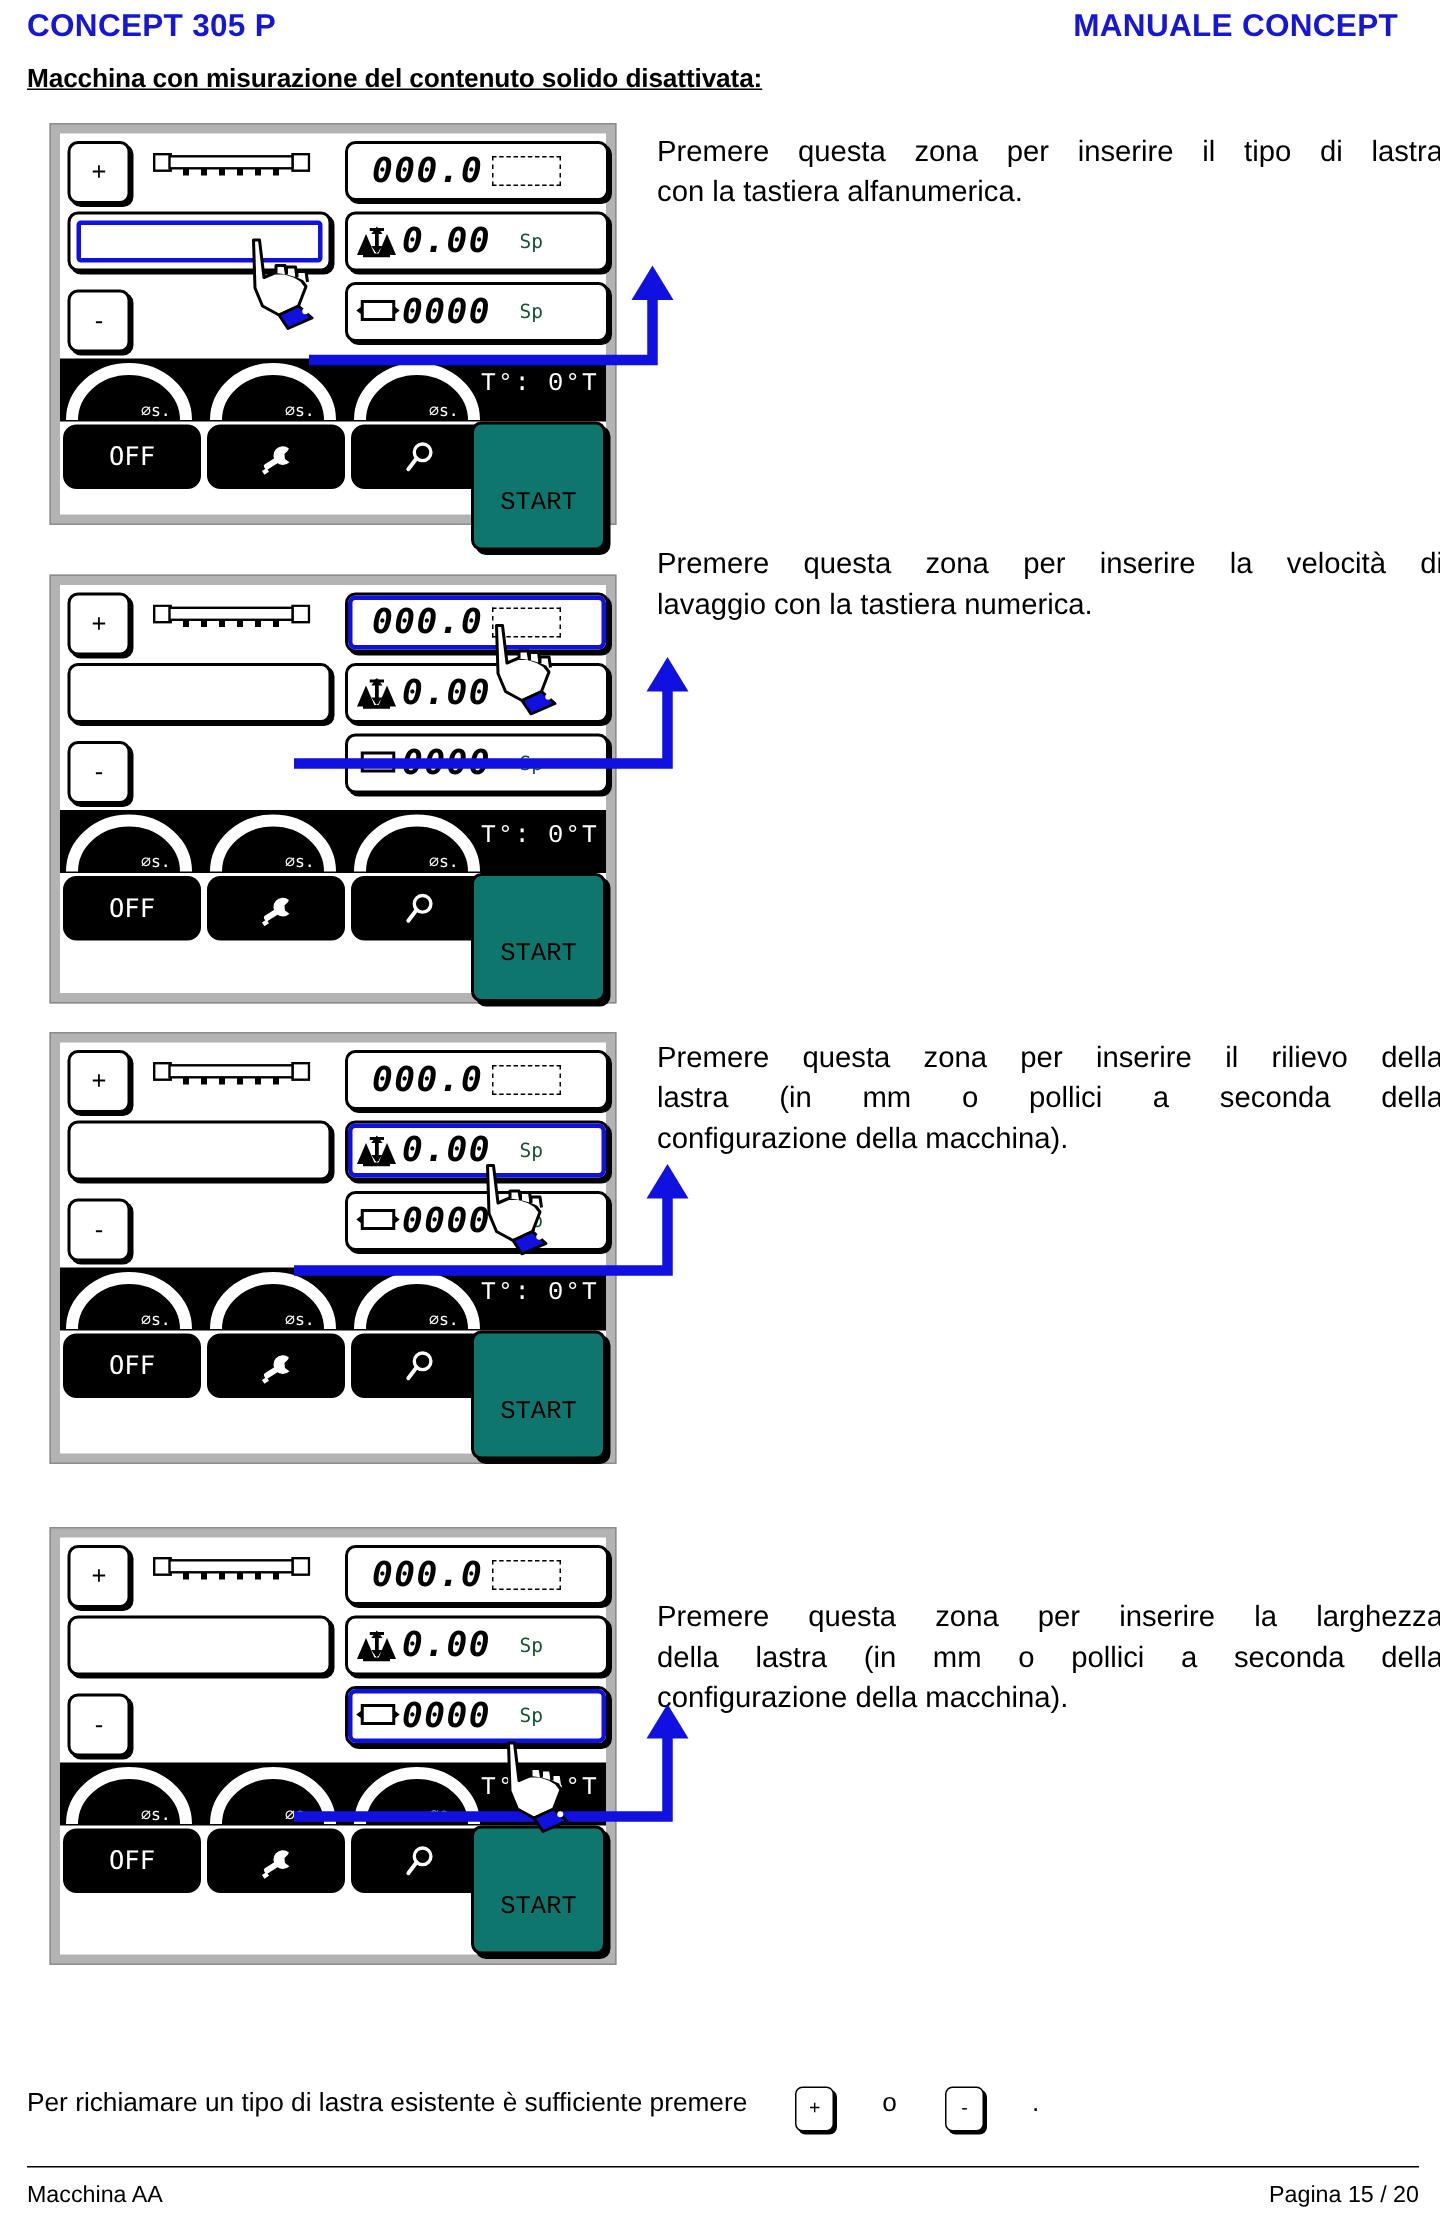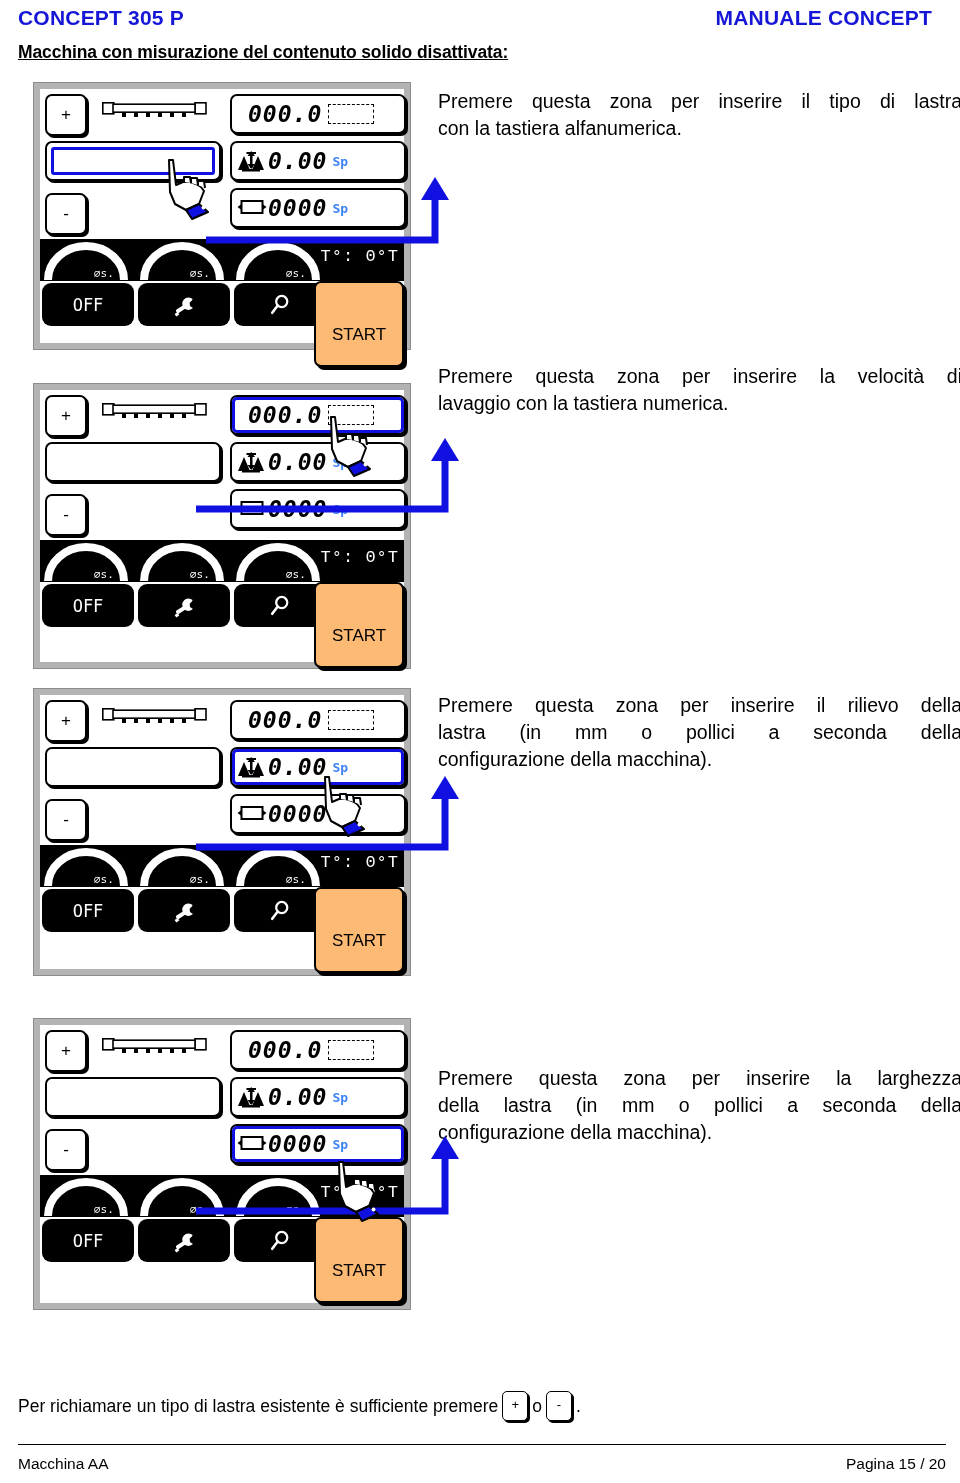--- a/index.html
+++ b/index.html
@@ -127,24 +127,24 @@
   }
   .disp .val {
     font-size: 23px;
     font-weight: bold;
     letter-spacing: 1px;
     color: #000;
     font-style: italic;
   }
   .disp .unit {
     font-size: 13px;
-    color: #3b82f6;
-    margin-left: 5px;
+    color: #14532d;
+    margin-left: 19px;
     font-style: normal;
-    font-weight: bold;
+    font-weight: normal;
   }
   .disp .dashbox {
     width: 44px;
     height: 18px;
     border: 1.5px dashed #000;
     margin-left: 6px;
   }
   .ico {
     width: 28px;
     height: 22px;
@@ -188,26 +188,26 @@
     font-family: "DejaVu Sans Mono", monospace;
     font-size: 17px;
     display: flex;
     align-items: center;
     justify-content: center;
   }
   .startbtn {
     position: absolute;
     width: 90px;
     height: 86px;
-    background: #fdba74;
+    background: #0f766e;
     border: 2px solid #000;
     border-radius: 7px;
     box-shadow: 3px 3px 0 #000;
     box-sizing: border-box;
-    font-family: Liberation Sans, sans-serif;
+    font-family: Liberation Mono, monospace;
     font-size: 17px;
     color: #000;
     display: flex;
     align-items: flex-end;
     justify-content: center;
     padding-bottom: 20px;
   }
 
   
   .hand {
@@ -238,21 +238,21 @@
 
   
   .foot-note {
     position: absolute;
     left: 18px;
     bottom: 62px;
     font-size: 17.5px;
     color: #000;
     white-space: nowrap;
     display: flex;
-    align-items: center;
+    gap: 28px;
   }
   .mini-key {
     display: inline-block;
     width: 26px;
     height: 30px;
     border: 1.5px solid #000;
     border-radius: 5px;
     box-shadow: 2px 2px 0 #000;
     box-sizing: border-box;
     text-align: center;

